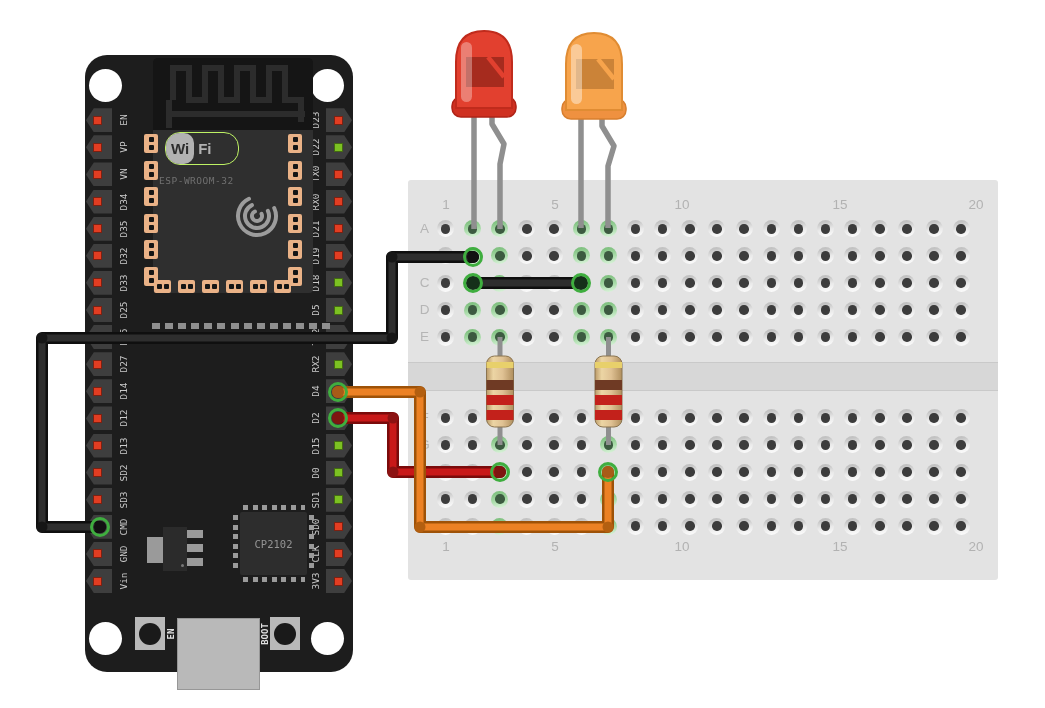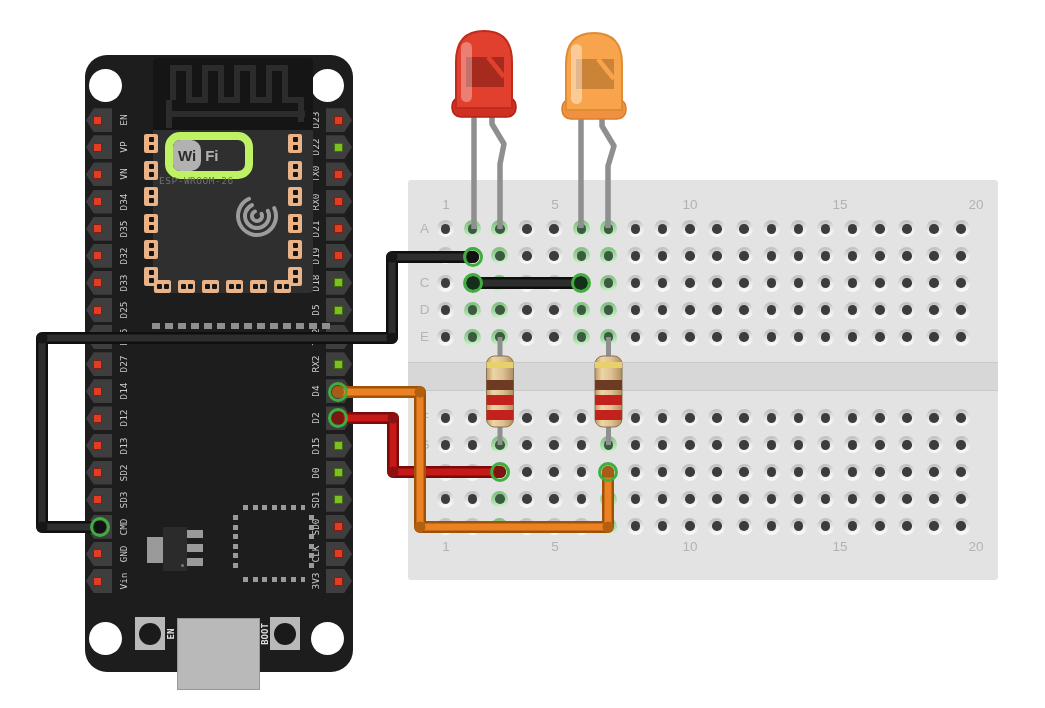--- a/index.html
+++ b/index.html
@@ -11,21 +11,21 @@
               background:#e3e3e3;border-radius:3px;z-index:1;}
   .bb-divider{position:absolute;left:0;top:182px;width:590px;height:27px;background:#d7d7d7;
               border-top:1px solid #c9c9c9;border-bottom:1px solid #c9c9c9;}
   .col-labels{position:absolute;left:0;width:590px;height:16px;color:#b2b2b2;
               font-size:13.5px;}
   .col-labels span{position:absolute;width:40px;text-align:center;}
   .col-labels.top{top:17px;}
   .col-labels.bottom{top:359px;}
   .col-labels span:nth-child(1){left:18px;}
   .col-labels span:nth-child(2){left:127px;}
-  .col-labels span:nth-child(3){left:262px;}
+  .col-labels span:nth-child(3){left:254px;}
   .col-labels span:nth-child(4){left:412px;}
   .col-labels span:nth-child(5){left:548px;}
   .row-letters{position:absolute;left:8px;width:17px;display:flex;flex-direction:column;
                color:#b5b5b5;font-size:13.5px;}
   .row-letters.top{top:35px;}
   .row-letters.bottom{top:224px;}
   .row-letters span{height:27.05px;line-height:27px;text-align:center;flex:none;}
   .bank{position:absolute;left:24px;}
   .bank.top{top:35.4px;}
   .bank.bottom{top:224.4px;}
@@ -69,21 +69,21 @@
              font:9.5px "DejaVu Sans Mono", monospace;
              transform:translate(-50%,-50%) rotate(-90deg);}
   .pin-rail.left .pin-label{left:38px;}
   .pin-rail.right .pin-label{left:14px;}
 
   .module{position:absolute;left:68px;top:3px;width:160px;height:235px;background:#2f2f2f;
           border-radius:4px;overflow:visible;}
   .antenna-zone{position:absolute;left:0;top:0;width:160px;height:72px;background:#151515;
                 border-radius:4px 4px 0 0;}
   .wifi-logo{position:absolute;left:12px;top:74px;width:72px;height:31px;
-             border:8px solid #bef264;border-radius:15px;background:#2f2f2f;
+             border:1px solid #bef264;border-radius:15px;background:#2f2f2f;
              display:flex;align-items:stretch;overflow:hidden;}
   .wifi-left{background:#b2b2b2;color:#2c2c2c;font-weight:bold;font-size:15px;
              display:flex;align-items:center;padding:0 5px;border-radius:0 10px 10px 0;}
   .wifi-right{color:#b2b2b2;font-weight:bold;font-size:15px;display:flex;
               align-items:center;padding:0 4px;}
   .module-name{position:absolute;left:6px;top:117px;color:#707070;
                font:9.5px "DejaVu Sans Mono", monospace;letter-spacing:.5px;}
   .swirl{position:absolute;left:81px;top:135px;}
   .pad-col{position:absolute;display:flex;flex-direction:column;gap:7.5px;top:76px;}
   .pad-col.pleft{left:-9px;}
@@ -593,21 +593,21 @@
     <div class="module">
       <div class="antenna-zone">
         <svg width="160" height="72">
           <path d="M16,70 V42 M16,56 H152 M20,42 V10 H36 V42 H52 V10 H68 V42 H84 V10 H100 V42 H116 V10 H132 V42 H148 V64" fill="none" stroke="#2c2c2c" stroke-width="6"></path>
         </svg>
       </div>
       <div class="wifi-logo">
         <span class="wifi-left">Wi</span>
         <span class="wifi-right">Fi</span>
       </div>
-      <div class="module-name">ESP-WROOM-26</div>
+      <div class="module-name">ESP-WROOM-32</div>
       <svg class="swirl" width="46" height="46">
         <g fill="none" stroke="#9c9c9c" stroke-width="4" stroke-linecap="round" transform="rotate(-25 23 23)">
           <path d="M23,4 A19,19 0 1 0 42,23"></path>
           <path d="M23,11 A12,12 0 1 0 35,23"></path>
           <path d="M23,18 A5,5 0 1 0 28,23"></path>
         </g>
       </svg>
       <div class="pad-col pleft">
           <span class="pad"></span>
           <span class="pad"></span>
@@ -648,20 +648,23 @@
         <span class="dash"></span>
         <span class="dash"></span>
         <span class="dash"></span>
         <span class="dash"></span>
       </div>
 
     <div class="chip-stripe h t"></div>
     <div class="chip-stripe h b"></div>
     <div class="chip-stripe v l"></div>
     <div class="chip-stripe v r"></div>
+    <div class="cp2102">
+      <span>CP2102</span>
+    </div>
 
     <div class="regulator-tab"></div>
     <div class="regulator-body"></div>
     <div class="regulator-leg rl1"></div>
     <div class="regulator-leg rl2"></div>
     <div class="regulator-leg rl3"></div>
 
     <div class="usb"></div>
     <div class="tact en"></div>
     <div class="tact boot"></div>

